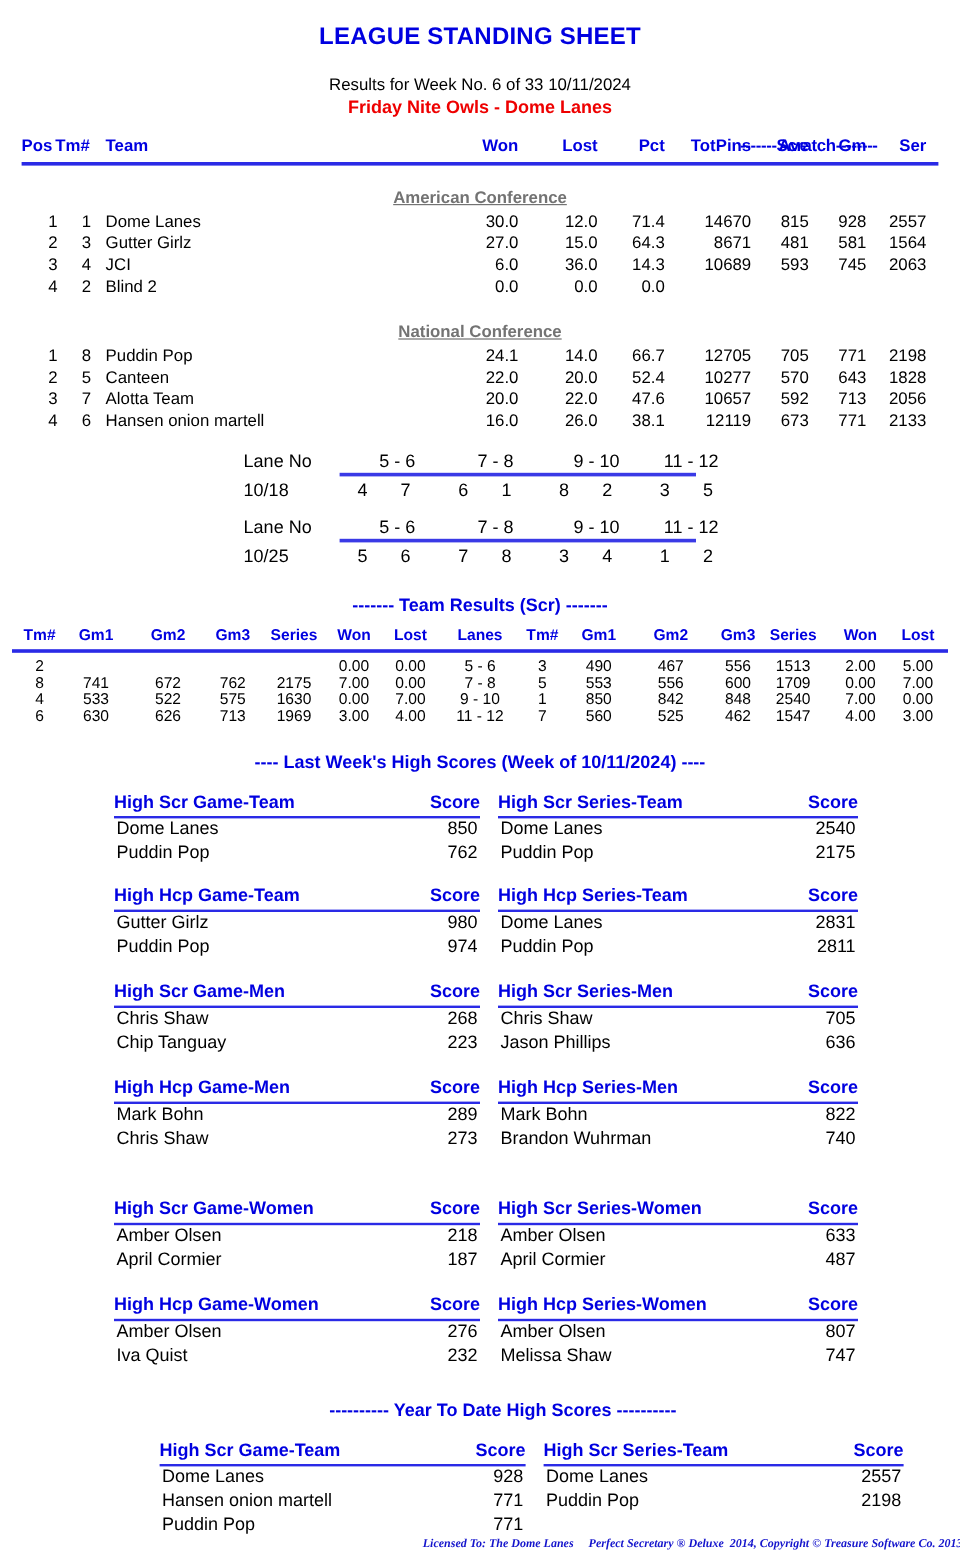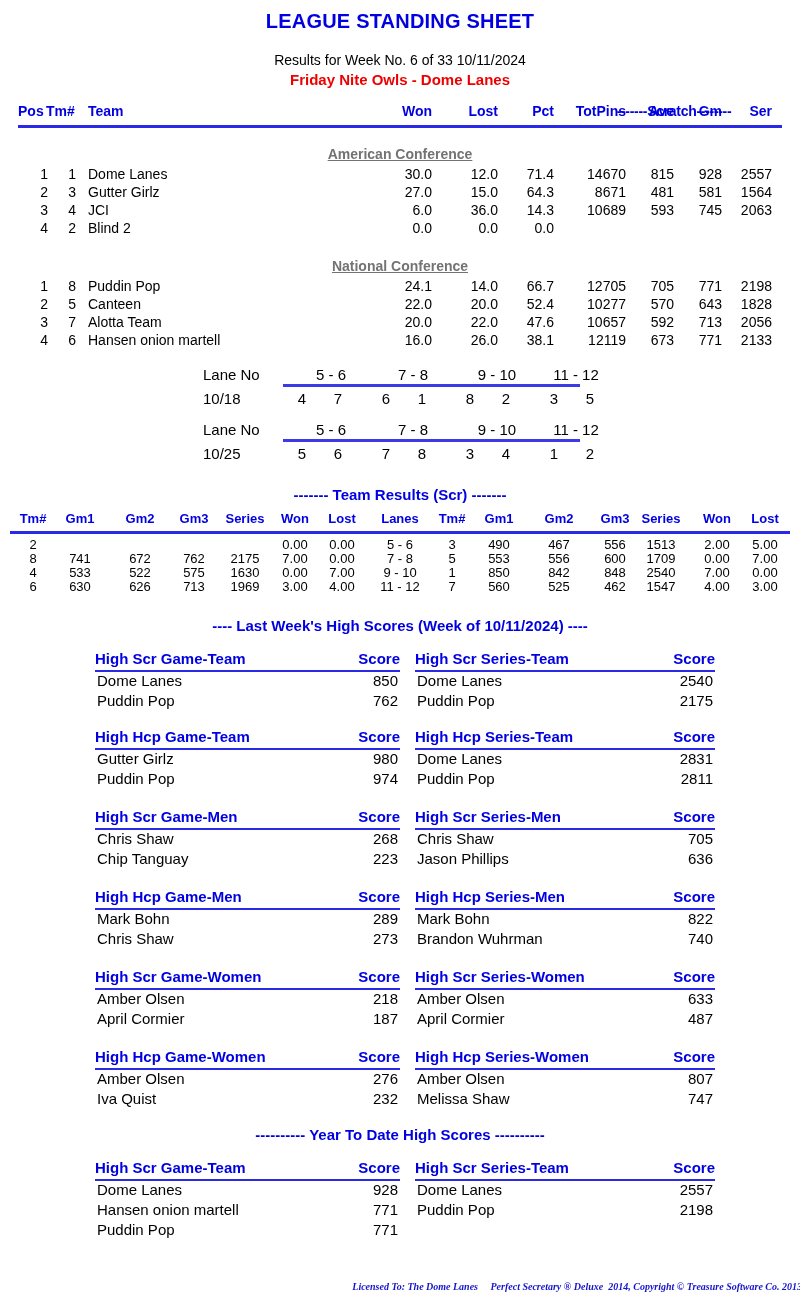--- a/index.html
+++ b/index.html
@@ -2,21 +2,21 @@
 <html><head>
 <meta charset="utf-8">
 <style>
   html,body{margin:0;padding:0;}
   body{
     width:800px;height:1302px;background:#fff;
     font-family:"Liberation Sans", sans-serif;
     color:#000;position:relative;overflow:hidden;
   }
   
-  #title-block{text-align:center;padding-top:10px;}
+  #title-block{text-align:center;padding-top:20px;}
   #main-title{font-size:20px;font-weight:bold;color:#0000e0;letter-spacing:.2px;line-height:22px;}
   #subtitle{font-size:14px;color:#000;line-height:17px;margin-top:20px;}
   #league-line{font-size:15px;font-weight:bold;color:#ee0000;line-height:19px;padding-top:1px;}
 
   
   #standings{position:relative;margin-top:14px;}
   .scratch-label{position:absolute;left:565px;top:0px;width:218px;text-align:center;
      font-size:14px;color:#0000e0;font-weight:bold;letter-spacing:-0.3px;}
   .stand-head{position:relative;height:22px;}
   .stand-head span{position:absolute;font-size:14px;color:#0000e0;font-weight:bold;}
@@ -492,21 +492,21 @@
         <span class="nm">Mark Bohn</span>
         <span class="sc">822</span>
       </div>
       <div class="hs-row">
         <span class="nm">Brandon Wuhrman</span>
         <span class="sc">740</span>
       </div>
     </div>
   </div>
 
-  <div class="hs-pair" style="height:80px;">
+  <div class="hs-pair" style="height:80px;margin-top:21px;">
     <div class="hs-col left">
       <div class="hs-head">
         <span class="cat">High Scr Game-Women</span>
         <span class="scr">Score</span>
       </div>
       <div class="hs-rule"></div>
       <div class="hs-row">
         <span class="nm">Amber Olsen</span>
         <span class="sc">218</span>
       </div>
@@ -559,21 +559,21 @@
         <span class="sc">807</span>
       </div>
       <div class="hs-row">
         <span class="nm">Melissa Shaw</span>
         <span class="sc">747</span>
       </div>
     </div>
   </div>
 </div>
 
-<div style="margin-top:0;">
+<div style="margin-top:10px;padding-left:38px;">
   <div class="hs-heading">---------- Year To Date High Scores ----------</div>
   <div class="hs-pair" style="height:90px;margin-top:16px;">
     <div class="hs-col left">
       <div class="hs-head">
         <span class="cat">High Scr Game-Team</span>
         <span class="scr">Score</span>
       </div>
       <div class="hs-rule"></div>
       <div class="hs-row">
         <span class="nm">Dome Lanes</span>

